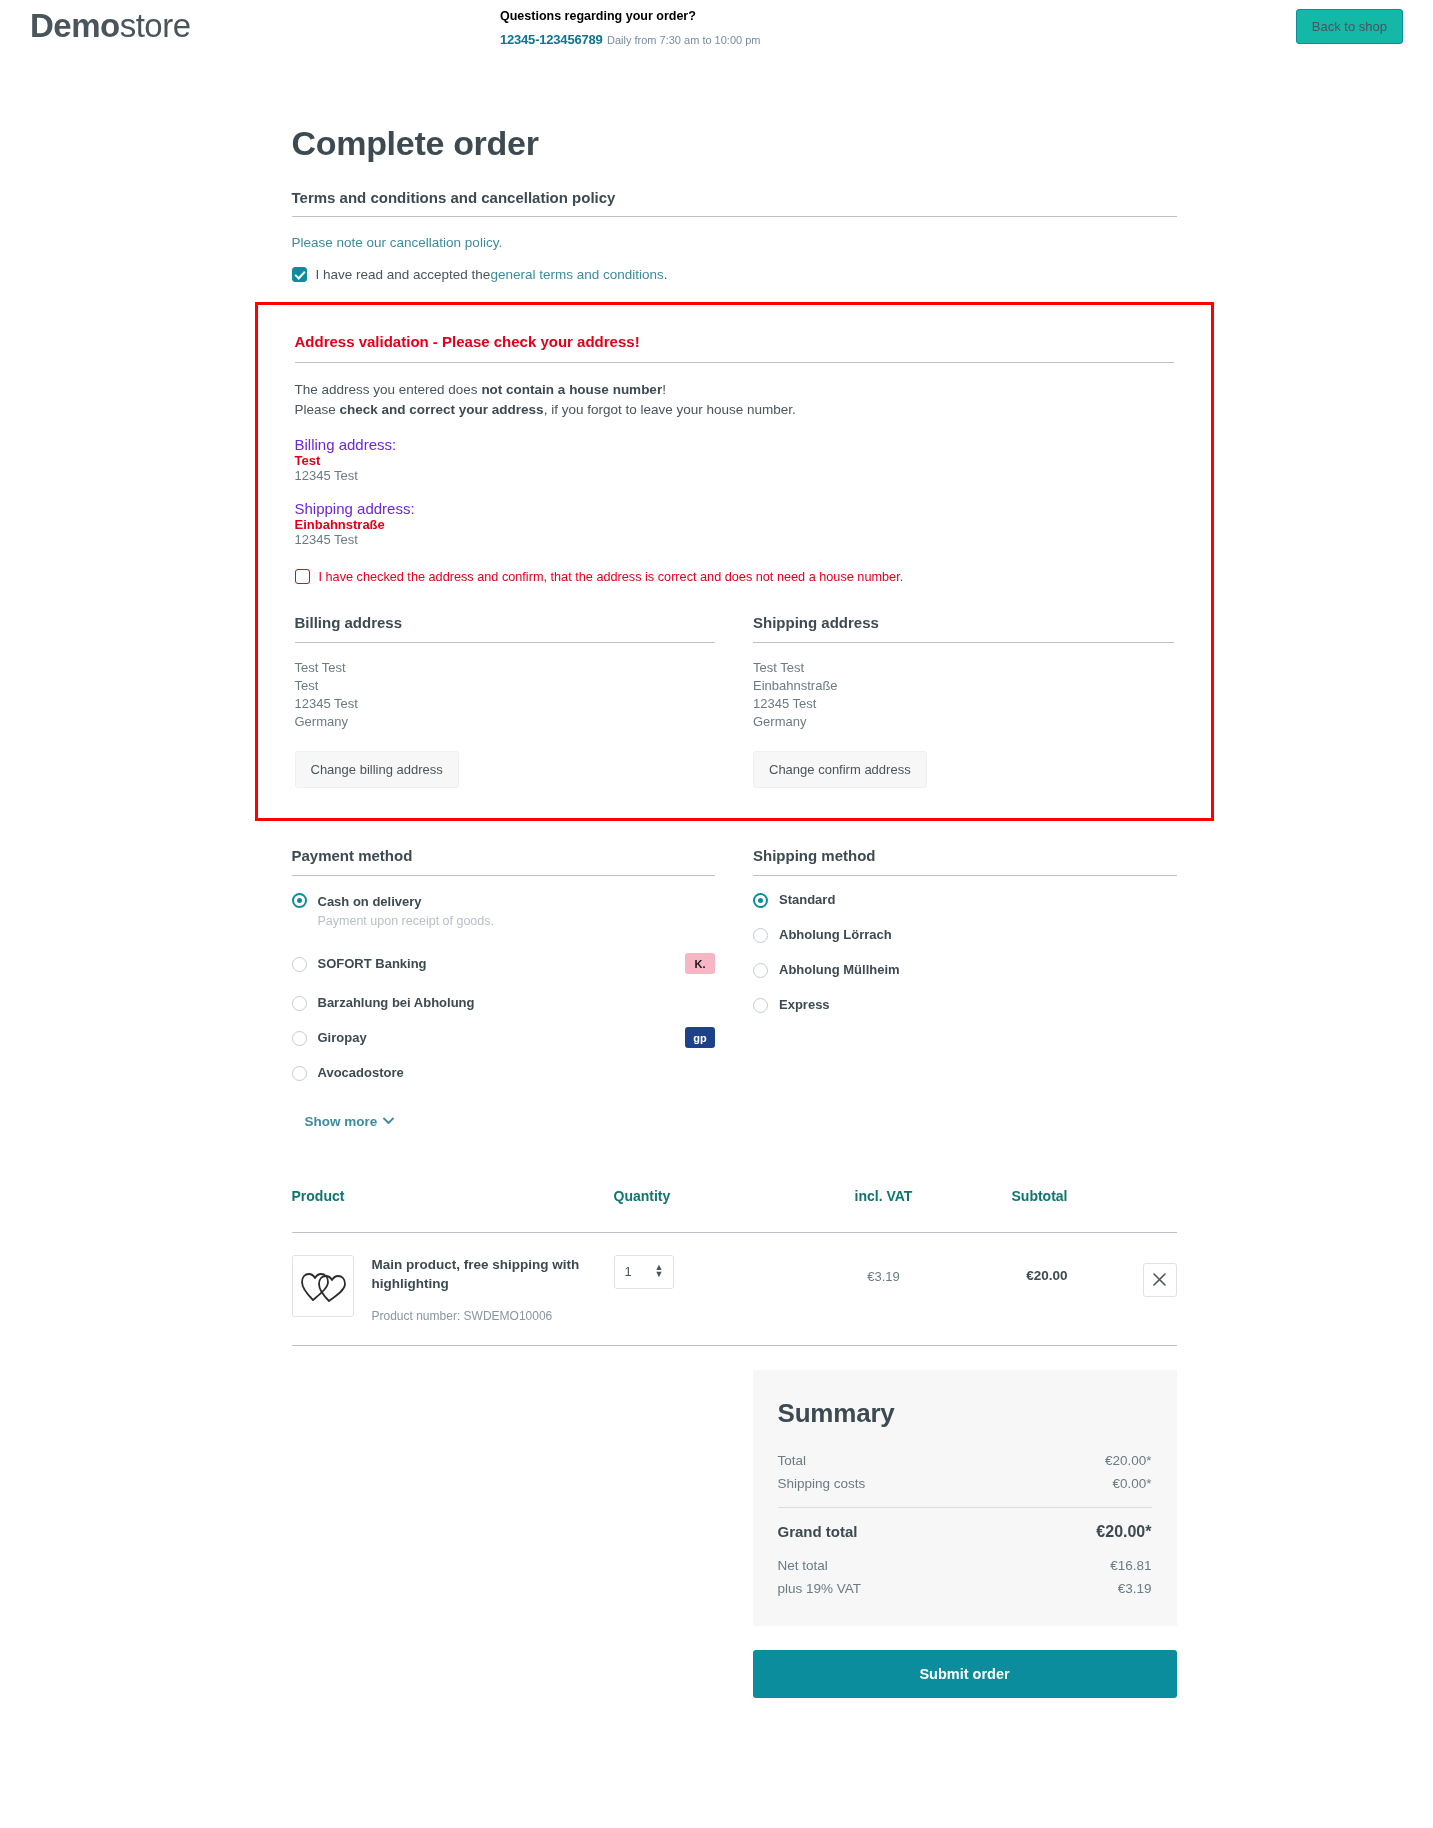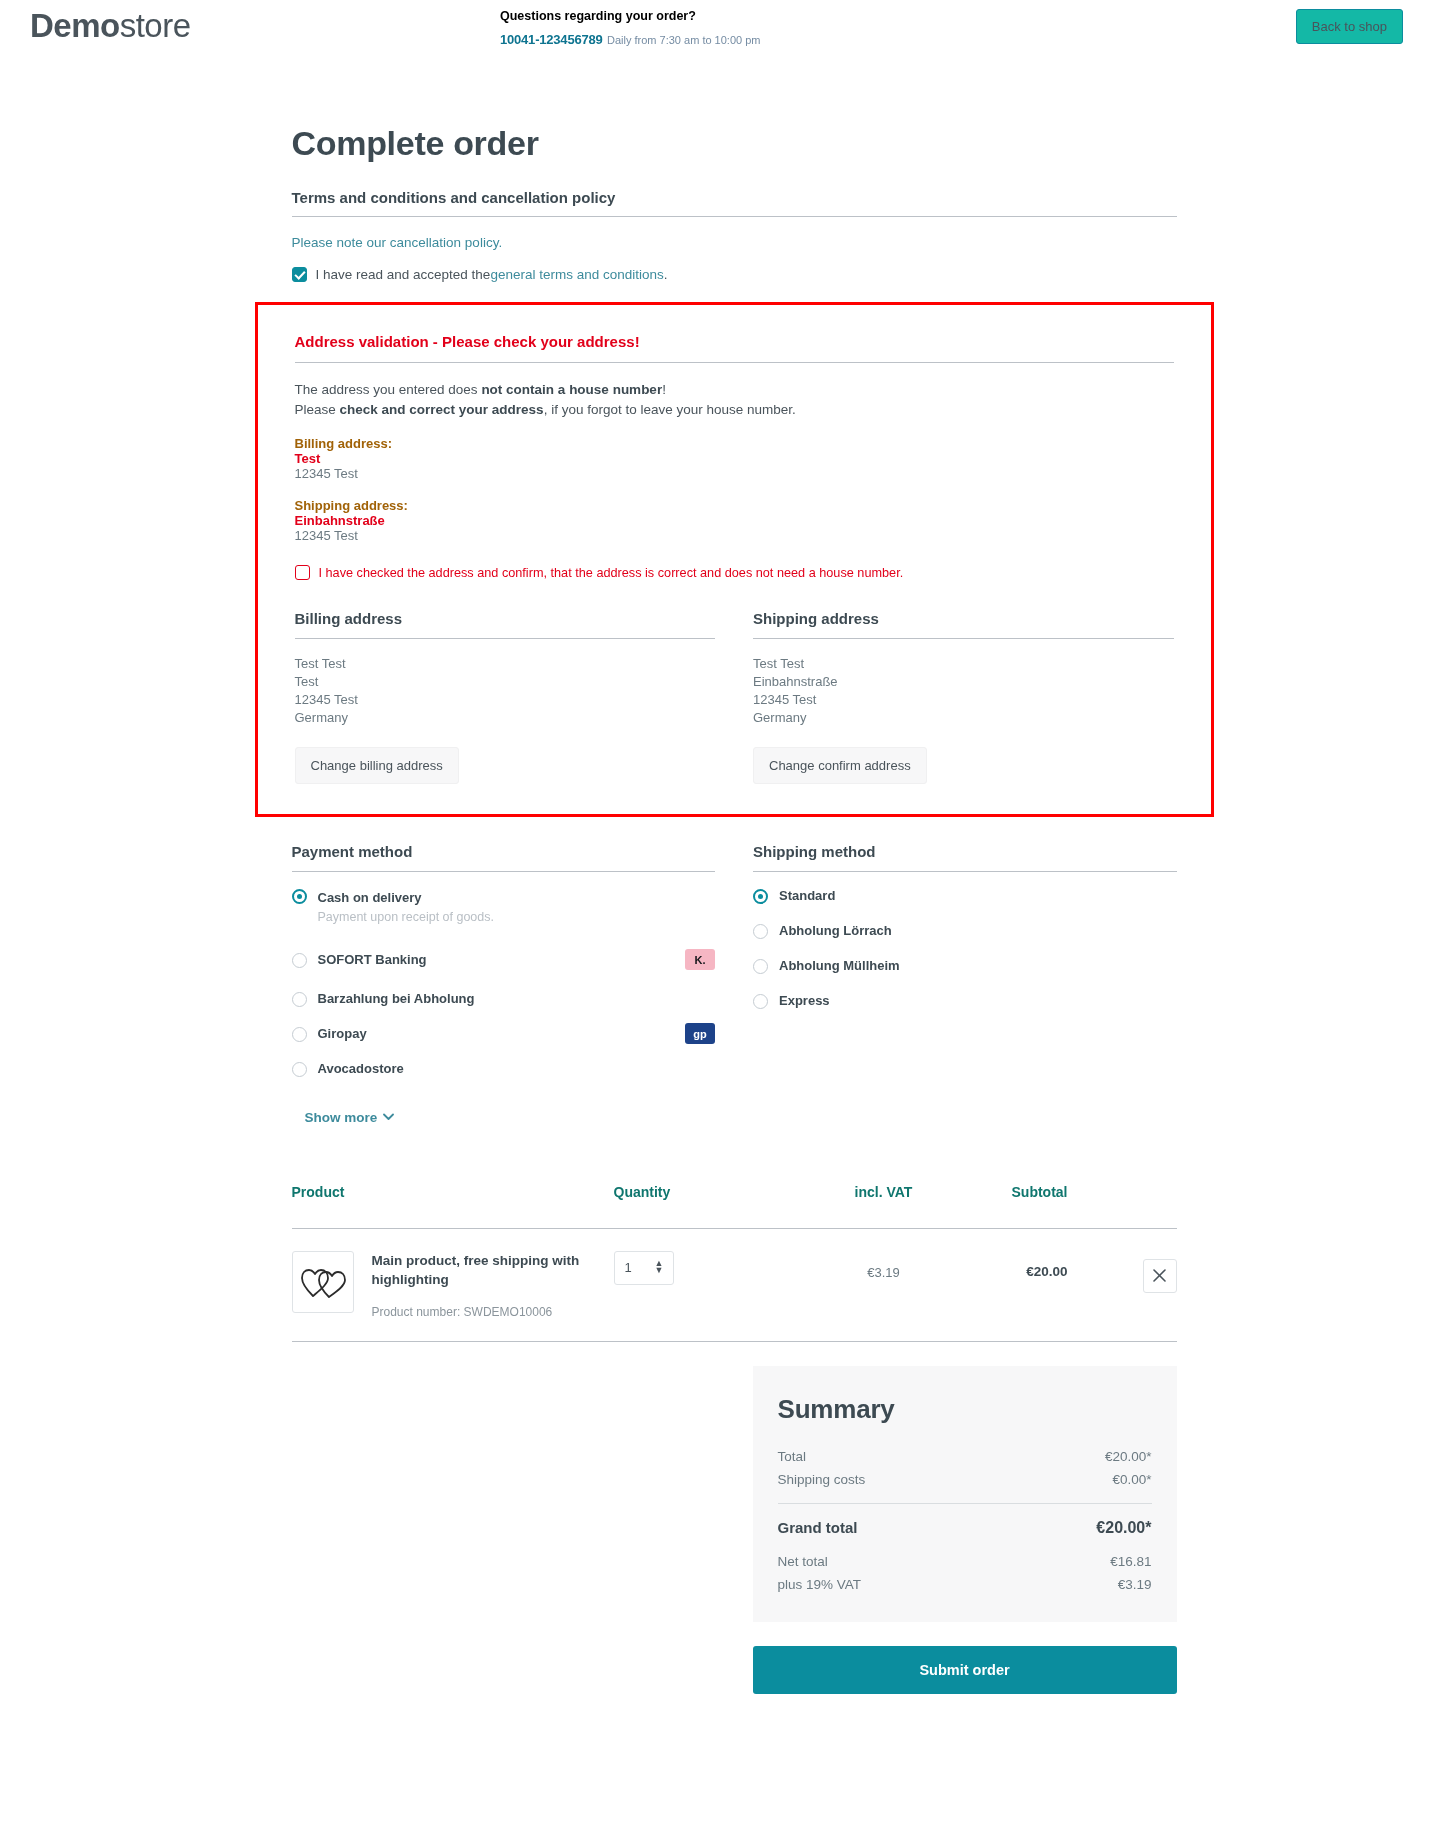--- a/index.html
+++ b/index.html
@@ -135,21 +135,21 @@
   .validation-title {
     color: #e2001a;
     font-weight: 700;
     font-size: 15px;
     padding-bottom: 12px;
     border-bottom: 1px solid #bcc1c7;
     margin-bottom: 17px;
   }
   .vtext { font-size: 13.5px; line-height: 1.45; color: #4a545b; }
   .vtext b { color: #3d4a52; }
-  .addr-label { font-size: 13px; font-weight: 700; color: #a16207; margin-top: 17px; }
+  .addr-label { font-size: 15px; font-weight: 400; color: #6d28d9; margin-top: 17px; }
   .addr-red { font-size: 13px; font-weight: 700; color: #e2001a; }
   .addr-grey { font-size: 13px; color: #6c7a82; }
   .confirm-row {
     display: flex;
     align-items: center;
     margin-top: 22px;
     font-size: 12.7px;
     color: #e2001a;
   }
   .cols {
@@ -361,21 +361,21 @@
 </style>
 </head>
 <body>
 
 <div class="site-header">
   <div class="logo">
     <span>Demo</span><span class="light">store</span>
   </div>
   <div class="header-contact">
     <span class="q">Questions regarding your order?</span>
-    <span class="phone">10041-123456789</span>
+    <span class="phone">12345-123456789</span>
     <span class="hours">Daily from 7:30 am to 10:00 pm</span>
   </div>
   <button class="back-to-shop">Back to shop</button>
 </div>
 
 <div class="page">
 
   <h1 class="page-title">Complete order</h1>
 
   

